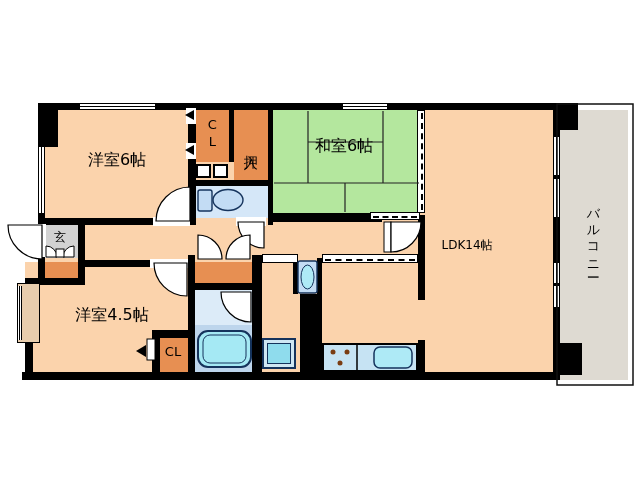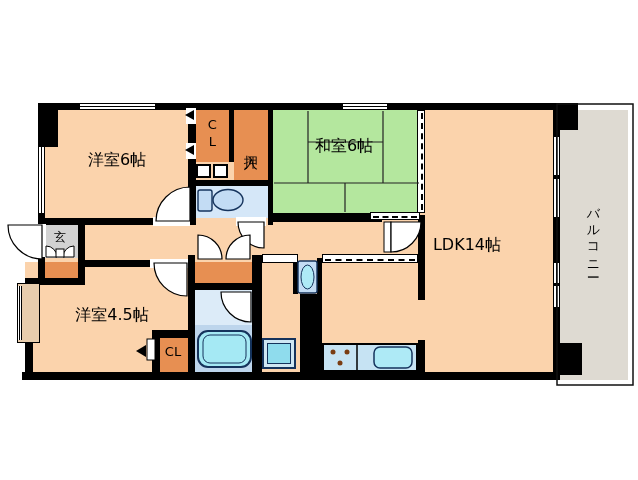--- a/index.html
+++ b/index.html
@@ -170,19 +170,19 @@
         <circle cx="340" cy="363" r="2.5"></circle>
     </g>
 
     <rect x="557" y="104" width="76" height="281" fill="none" stroke="#111" stroke-width="1.5"></rect>
   </svg>
 
   <div class="lbl" style="left:117px;top:160px;">洋室6帖</div>
   <div class="lbl vert" style="left:212px;top:134px;font-size:13px;letter-spacing:2px;">CL</div>
   <div class="lbl vert" style="left:251px;top:144px;font-size:14px;">押入</div>
   <div class="lbl" style="left:344px;top:146px;">和室6帖</div>
-  <div class="lbl" style="left:467px;top:245px;font-size:16px;">LDK14帖</div>
+  <div class="lbl" style="left:467px;top:245px;font-size:12px;">LDK14帖</div>
   <div class="lbl vert" style="left:593px;top:236px;font-size:13px;letter-spacing:3px;">バルコニー</div>
   <div class="lbl" style="left:60px;top:237px;font-size:12px;">玄</div>
   <div class="lbl" style="left:112px;top:315px;">洋室4.5帖</div>
   <div class="lbl" style="left:173px;top:352px;font-size:13px;">CL</div>
 
 </div>
 
 </body></html>

